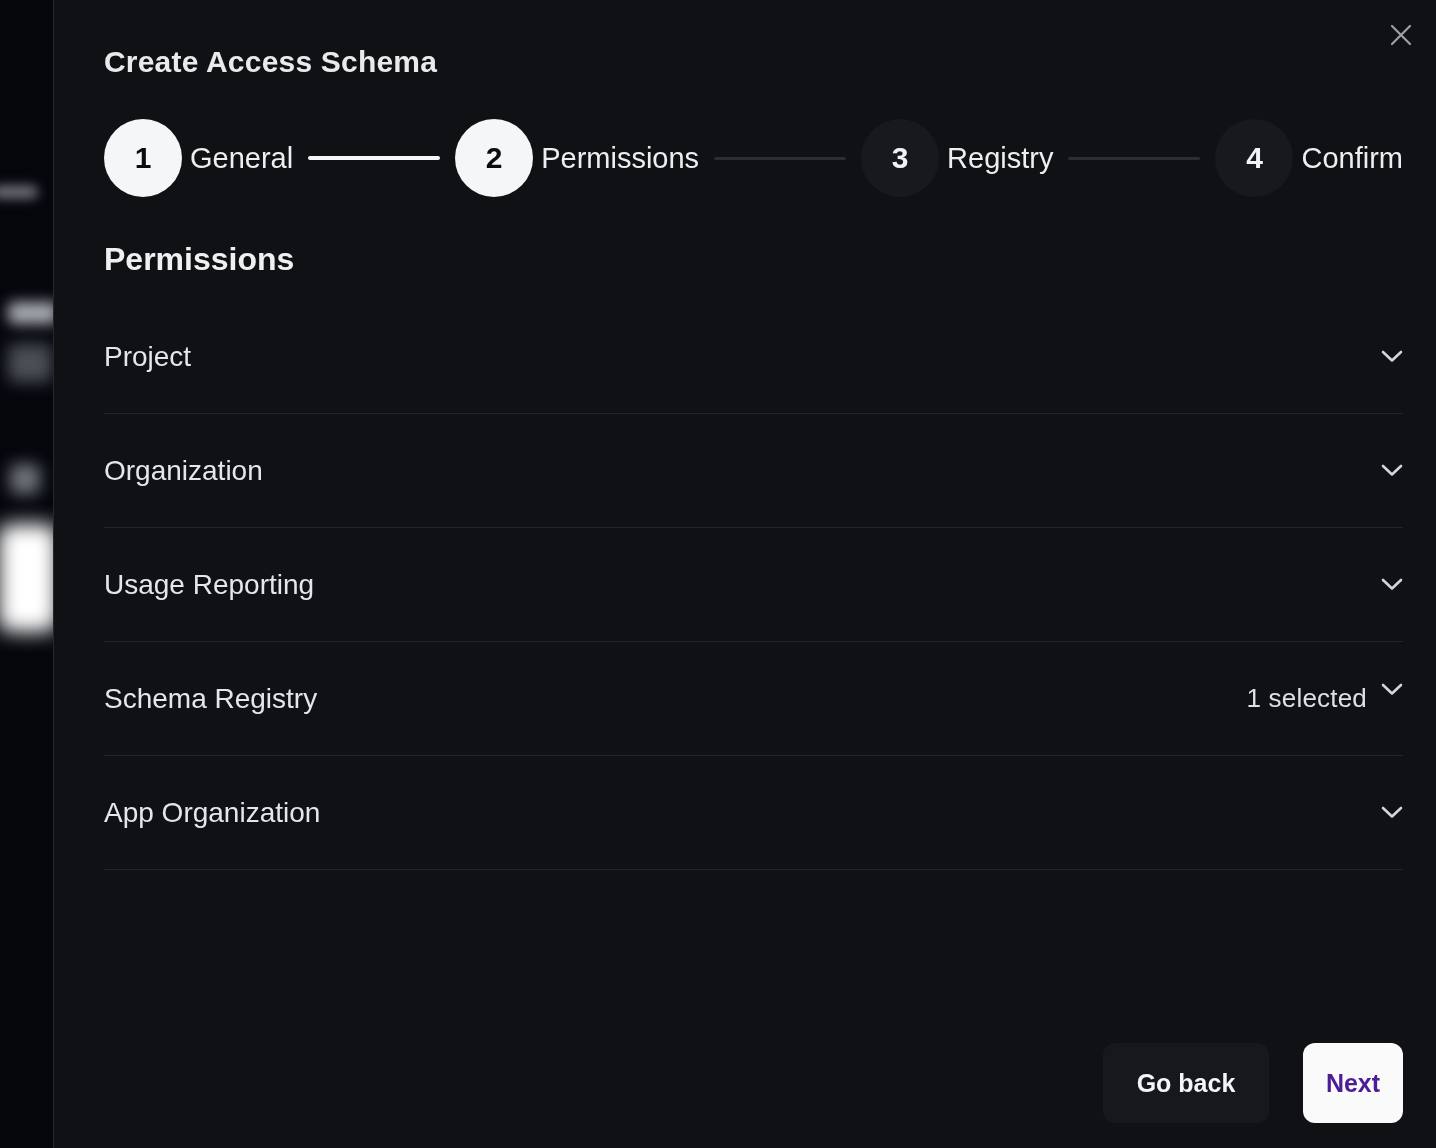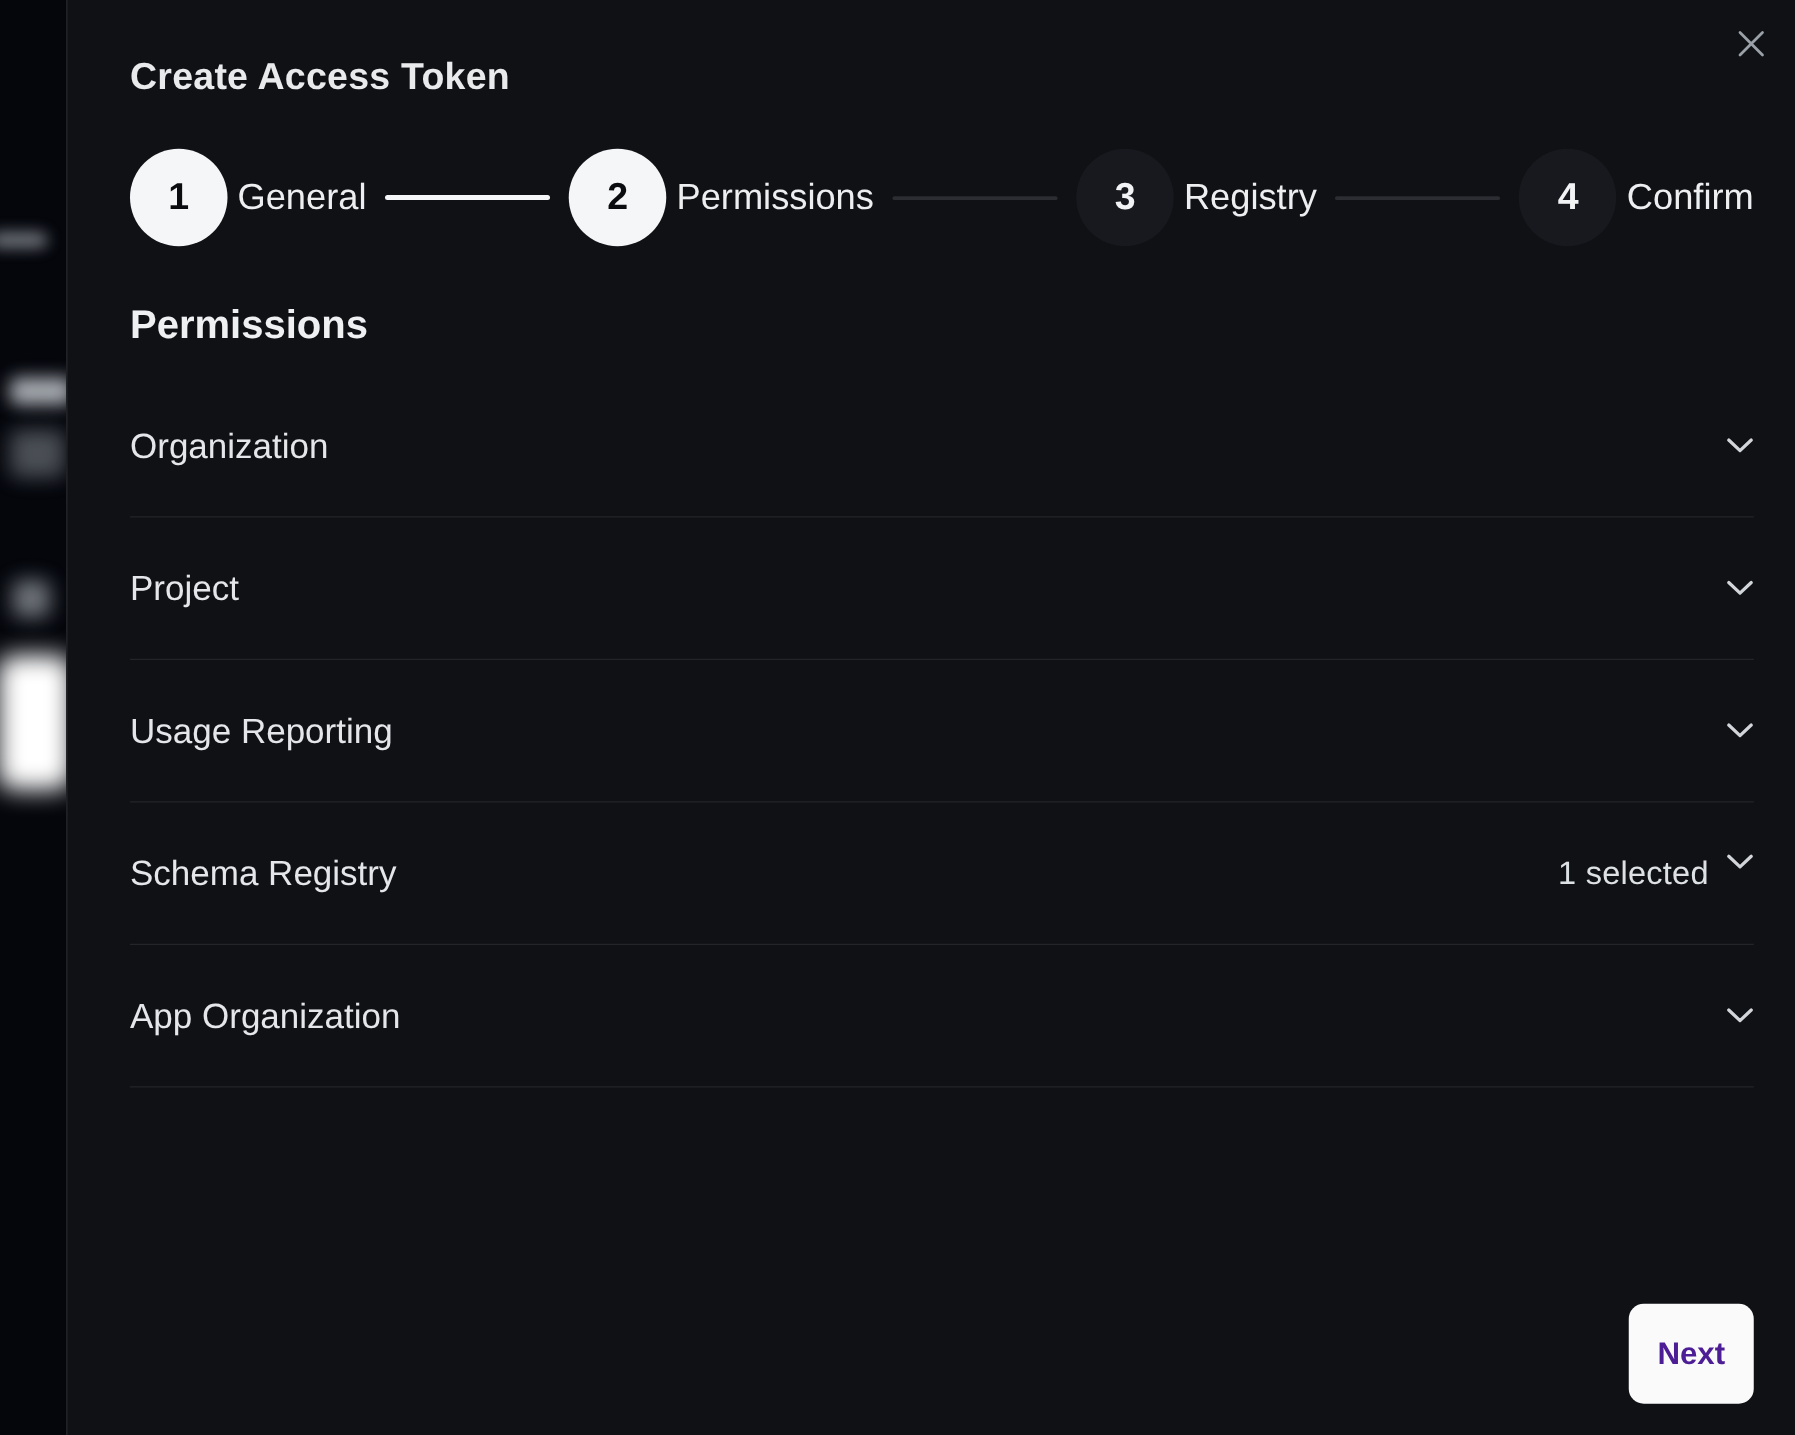--- a/index.html
+++ b/index.html
@@ -126,21 +126,21 @@
 </div>
 
 <div class="modal">
 
   <button class="close-btn">
     <svg width="22" height="22" viewBox="0 0 22 22">
       <path d="M2 2 L20 20 M20 2 L2 20" stroke="#9ba1a9" stroke-width="2.2" stroke-linecap="round" fill="none"></path>
     </svg>
   </button>
 
-  <h1 class="modal-title">Create Access Token</h1>
+  <h1 class="modal-title">Create Access Schema</h1>
 
   <div class="stepper">
 
     <div class="step">
       <div class="step-circle done">1</div>
       <div class="step-label">General</div>
     </div>
     <div class="connector done"></div>
 
     <div class="step">
@@ -160,40 +160,40 @@
       <div class="step-label">Confirm</div>
     </div>
 
   </div>
 
   <h2 class="content-heading">Permissions</h2>
 
   <div class="accordion">
 
     <div class="acc-row">
+      <span class="acc-label">Project</span>
+      <span class="acc-right">
+
+        <svg width="22" height="13" viewBox="0 0 22 13">
+          <path d="M2 2 L11 10.5 L20 2" stroke="#d2d5d9" stroke-width="2.6" stroke-linecap="round" stroke-linejoin="round" fill="none"></path>
+        </svg>
+      </span>
+    </div>
+
+    <div class="acc-row">
       <span class="acc-label">Organization</span>
       <span class="acc-right">
 
         <svg width="22" height="13" viewBox="0 0 22 13">
           <path d="M2 2 L11 10.5 L20 2" stroke="#d2d5d9" stroke-width="2.6" stroke-linecap="round" stroke-linejoin="round" fill="none"></path>
         </svg>
       </span>
     </div>
 
     <div class="acc-row">
-      <span class="acc-label">Project</span>
-      <span class="acc-right">
-
-        <svg width="22" height="13" viewBox="0 0 22 13">
-          <path d="M2 2 L11 10.5 L20 2" stroke="#d2d5d9" stroke-width="2.6" stroke-linecap="round" stroke-linejoin="round" fill="none"></path>
-        </svg>
-      </span>
-    </div>
-
-    <div class="acc-row">
       <span class="acc-label">Usage Reporting</span>
       <span class="acc-right">
 
         <svg width="22" height="13" viewBox="0 0 22 13">
           <path d="M2 2 L11 10.5 L20 2" stroke="#d2d5d9" stroke-width="2.6" stroke-linecap="round" stroke-linejoin="round" fill="none"></path>
         </svg>
       </span>
     </div>
 
     <div class="acc-row">
@@ -212,16 +212,17 @@
 
         <svg width="22" height="13" viewBox="0 0 22 13">
           <path d="M2 2 L11 10.5 L20 2" stroke="#d2d5d9" stroke-width="2.6" stroke-linecap="round" stroke-linejoin="round" fill="none"></path>
         </svg>
       </span>
     </div>
 
   </div>
 
   <div class="footer">
+    <button class="btn btn-secondary">Go back</button>
     <button class="btn btn-primary">Next</button>
   </div>
 
 </div>
 
 </body></html>

